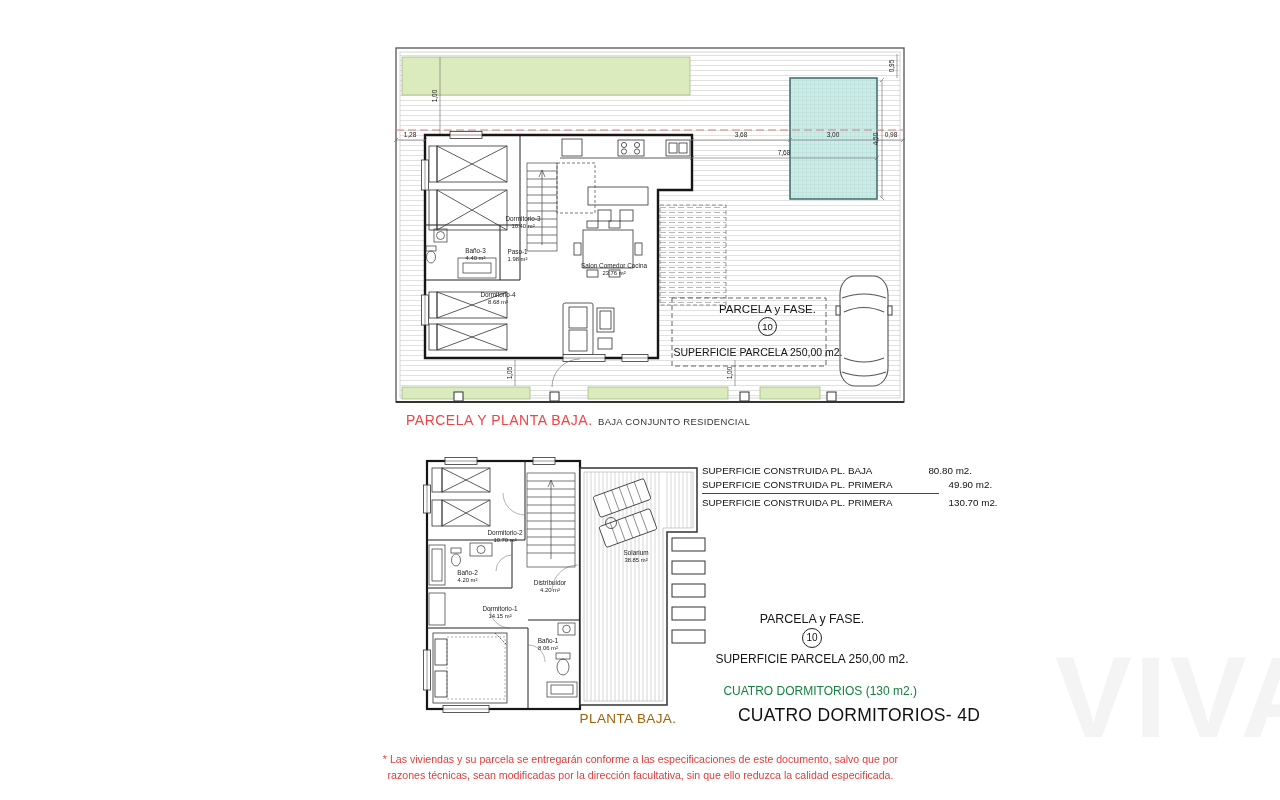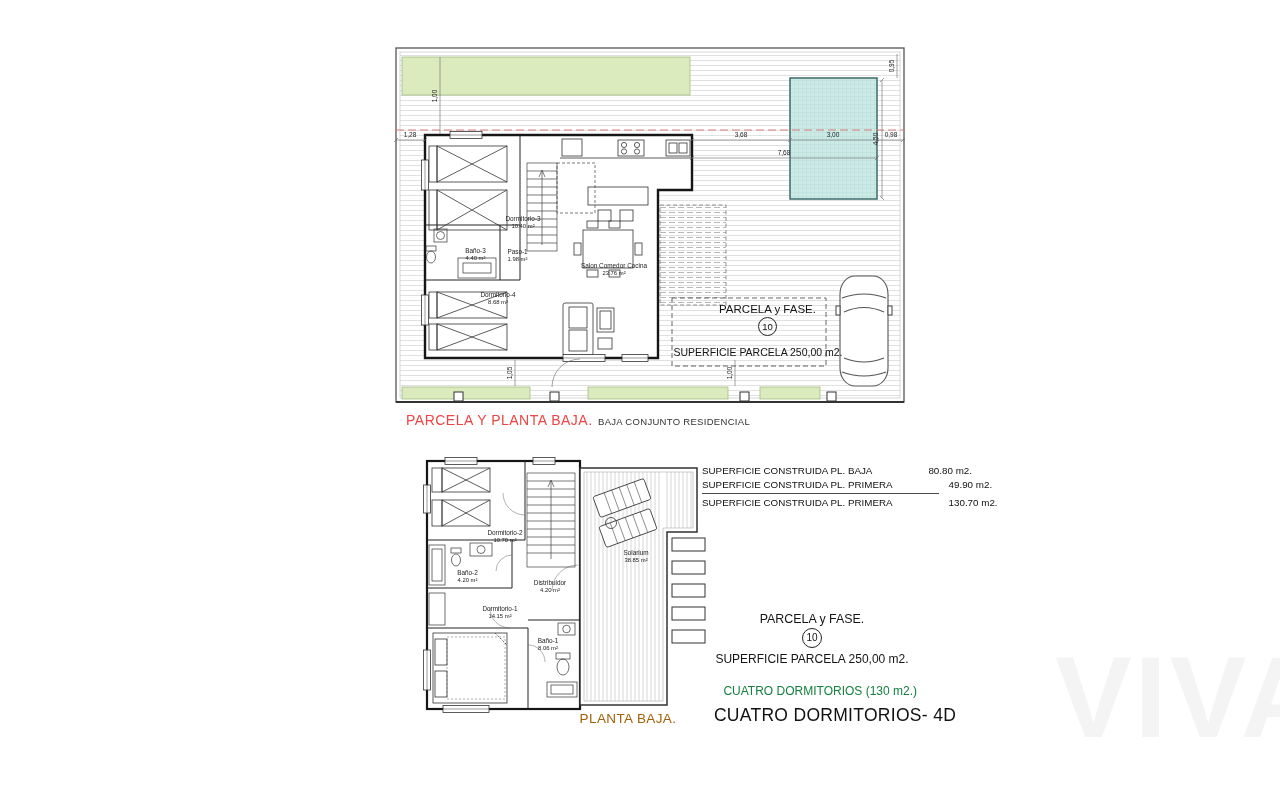--- a/index.html
+++ b/index.html
@@ -387,18 +387,19 @@
     </div>
   </div>
 
   <div class="abs pblock pblock2" style="left:707px;top:612px;width:210px">
     <div class="pt">PARCELA y FASE.</div>
     <div class="badge">10</div>
     <div class="ps">SUPERFICIE PARCELA 250,00 m2.</div>
   </div>
 
   <div class="abs cuatro" style="left:707px;top:684px;width:210px">CUATRO DORMITORIOS (130 m2.)</div>
-  <div class="abs model" style="left:690px;top:705px;width:290px">CUATRO DORMITORIOS- 4D</div>
-
+  <div class="abs model" style="left:714px;top:705px;width:290px">CUATRO DORMITORIOS- 4D</div>
+
+  <div class="abs disclaimer" style="left:363px;top:751px;width:555px">* Las viviendas y su parcela se entregarán conforme a las especificaciones de este documento, salvo que por razones técnicas, sean modificadas por la dirección facultativa, sin que ello reduzca la calidad especificada.</div>
 
   <div class="abs watermark" style="left:1055px;top:640px">VIVA</div>
 
 </div>
 
 </body></html>

